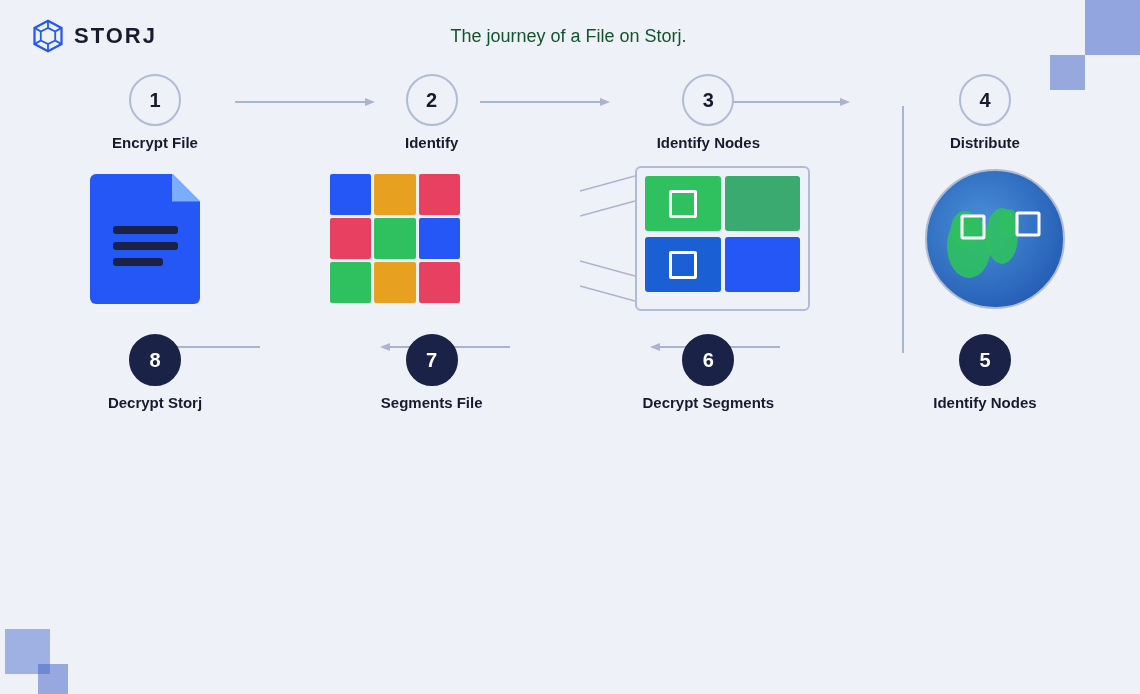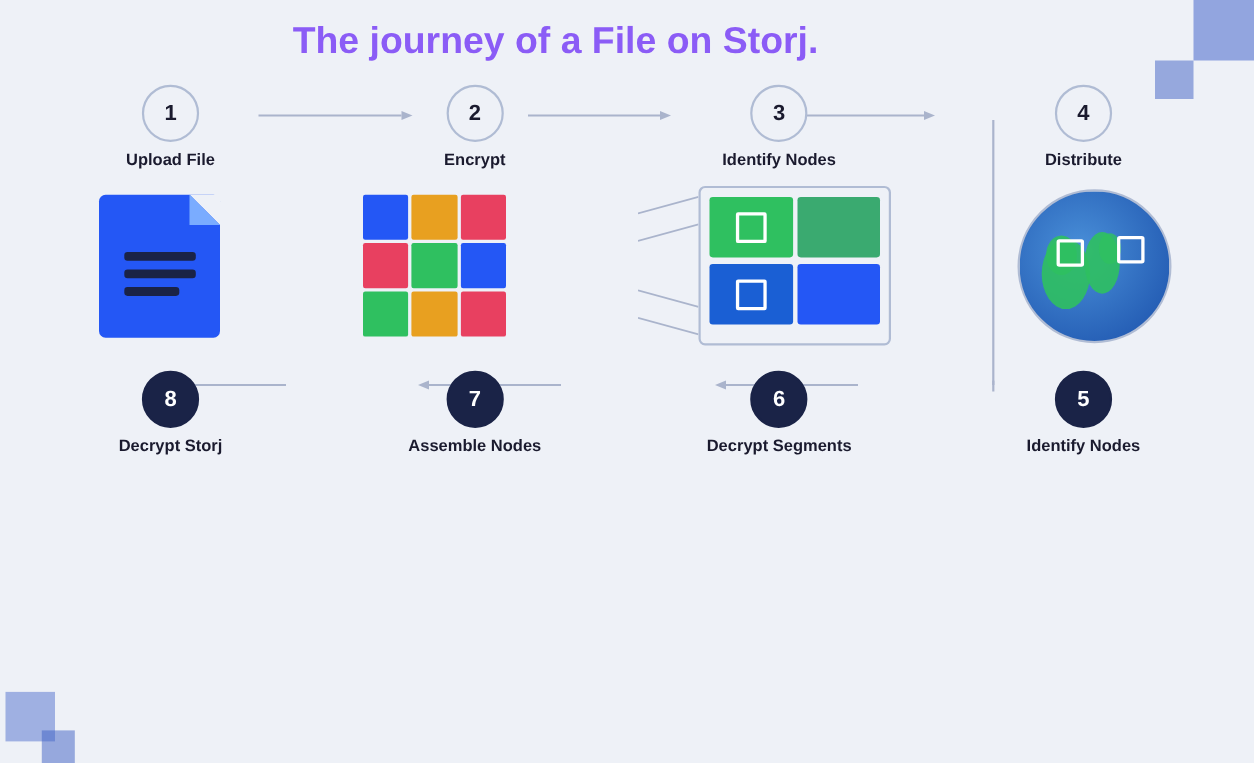--- a/index.html
+++ b/index.html
@@ -69,23 +69,23 @@
     }
     .logo-text {
       font-size: 22px;
       font-weight: 800;
       color: #1a1a2e;
       letter-spacing: 2px;
     }
     .page-title {
       flex: 1;
       text-align: center;
-      font-size: 34px;
-      font-weight: 700;
-      color: #8b5cf6;
+      font-size: 18px;
+      font-weight: 400;
+      color: #14532d;
       margin-right: 130px;
     }
 
     
     .diagram {
       padding: 10px 60px 0 60px;
       position: relative;
     }
 
     
@@ -263,20 +263,33 @@
 <div class="corner-tr">
   <div class="sq1"></div>
   <div class="sq2"></div>
 </div>
 <div class="corner-tl">
   <div class="sq1"></div>
   <div class="sq2"></div>
 </div>
 
 <div class="header">
+  <div class="logo">
+    <svg class="logo-icon" viewBox="0 0 40 40" fill="none" xmlns="http://www.w3.org/2000/svg">
+      <polygon points="20,3 35,11 35,29 20,37 5,29 5,11" stroke="#2457f5" stroke-width="2.5" fill="none"></polygon>
+      <polygon points="20,11 28,15 28,25 20,29 12,25 12,15" stroke="#2457f5" stroke-width="2" fill="none"></polygon>
+      <line x1="20" y1="3" x2="20" y2="11" stroke="#2457f5" stroke-width="2"></line>
+      <line x1="35" y1="11" x2="28" y2="15" stroke="#2457f5" stroke-width="2"></line>
+      <line x1="35" y1="29" x2="28" y2="25" stroke="#2457f5" stroke-width="2"></line>
+      <line x1="20" y1="37" x2="20" y2="29" stroke="#2457f5" stroke-width="2"></line>
+      <line x1="5" y1="29" x2="12" y2="25" stroke="#2457f5" stroke-width="2"></line>
+      <line x1="5" y1="11" x2="12" y2="15" stroke="#2457f5" stroke-width="2"></line>
+    </svg>
+    <span class="logo-text">STORJ</span>
+  </div>
   <div class="page-title">The journey of a File on Storj.</div>
 </div>
 
 <div class="diagram" style="position:relative;">
 
   <div class="top-row" style="position:relative;">
 
     <svg style="position:absolute;top:24px;left:0;width:100%;height:10px;overflow:visible;">
 
       <line x1="175" y1="4" x2="305" y2="4" stroke="#aab4cc" stroke-width="2"></line>
@@ -288,28 +301,28 @@
       <line x1="660" y1="4" x2="780" y2="4" stroke="#aab4cc" stroke-width="2"></line>
       <polygon points="780,0 790,4 780,8" fill="#aab4cc"></polygon>
 
       <line x1="843" y1="8" x2="843" y2="255" stroke="#aab4cc" stroke-width="2"></line>
     </svg>
 
     <div class="step-item" style="width:150px;">
       <div class="step-circle">
         <span>1</span>
       </div>
-      <span class="step-label">Upload File</span>
+      <span class="step-label">Encrypt File</span>
     </div>
 
     <div class="step-item" style="width:150px;">
       <div class="step-circle">
         <span>2</span>
       </div>
-      <span class="step-label">Encrypt</span>
+      <span class="step-label">Identify</span>
     </div>
 
     <div class="step-item" style="width:150px;">
       <div class="step-circle">
         <span>3</span>
       </div>
       <span class="step-label">Identify Nodes</span>
     </div>
 
     <div class="step-item" style="width:150px;">
@@ -411,21 +424,21 @@
       <div class="step-circle dark">
         <span>8</span>
       </div>
       <span class="step-label">Decrypt Storj</span>
     </div>
 
     <div class="bottom-step" style="width:150px;">
       <div class="step-circle dark">
         <span>7</span>
       </div>
-      <span class="step-label">Assemble Nodes</span>
+      <span class="step-label">Segments File</span>
     </div>
 
     <div class="bottom-step" style="width:150px;">
       <div class="step-circle dark">
         <span>6</span>
       </div>
       <span class="step-label">Decrypt Segments</span>
     </div>
 
     <div class="bottom-step" style="width:150px;">

